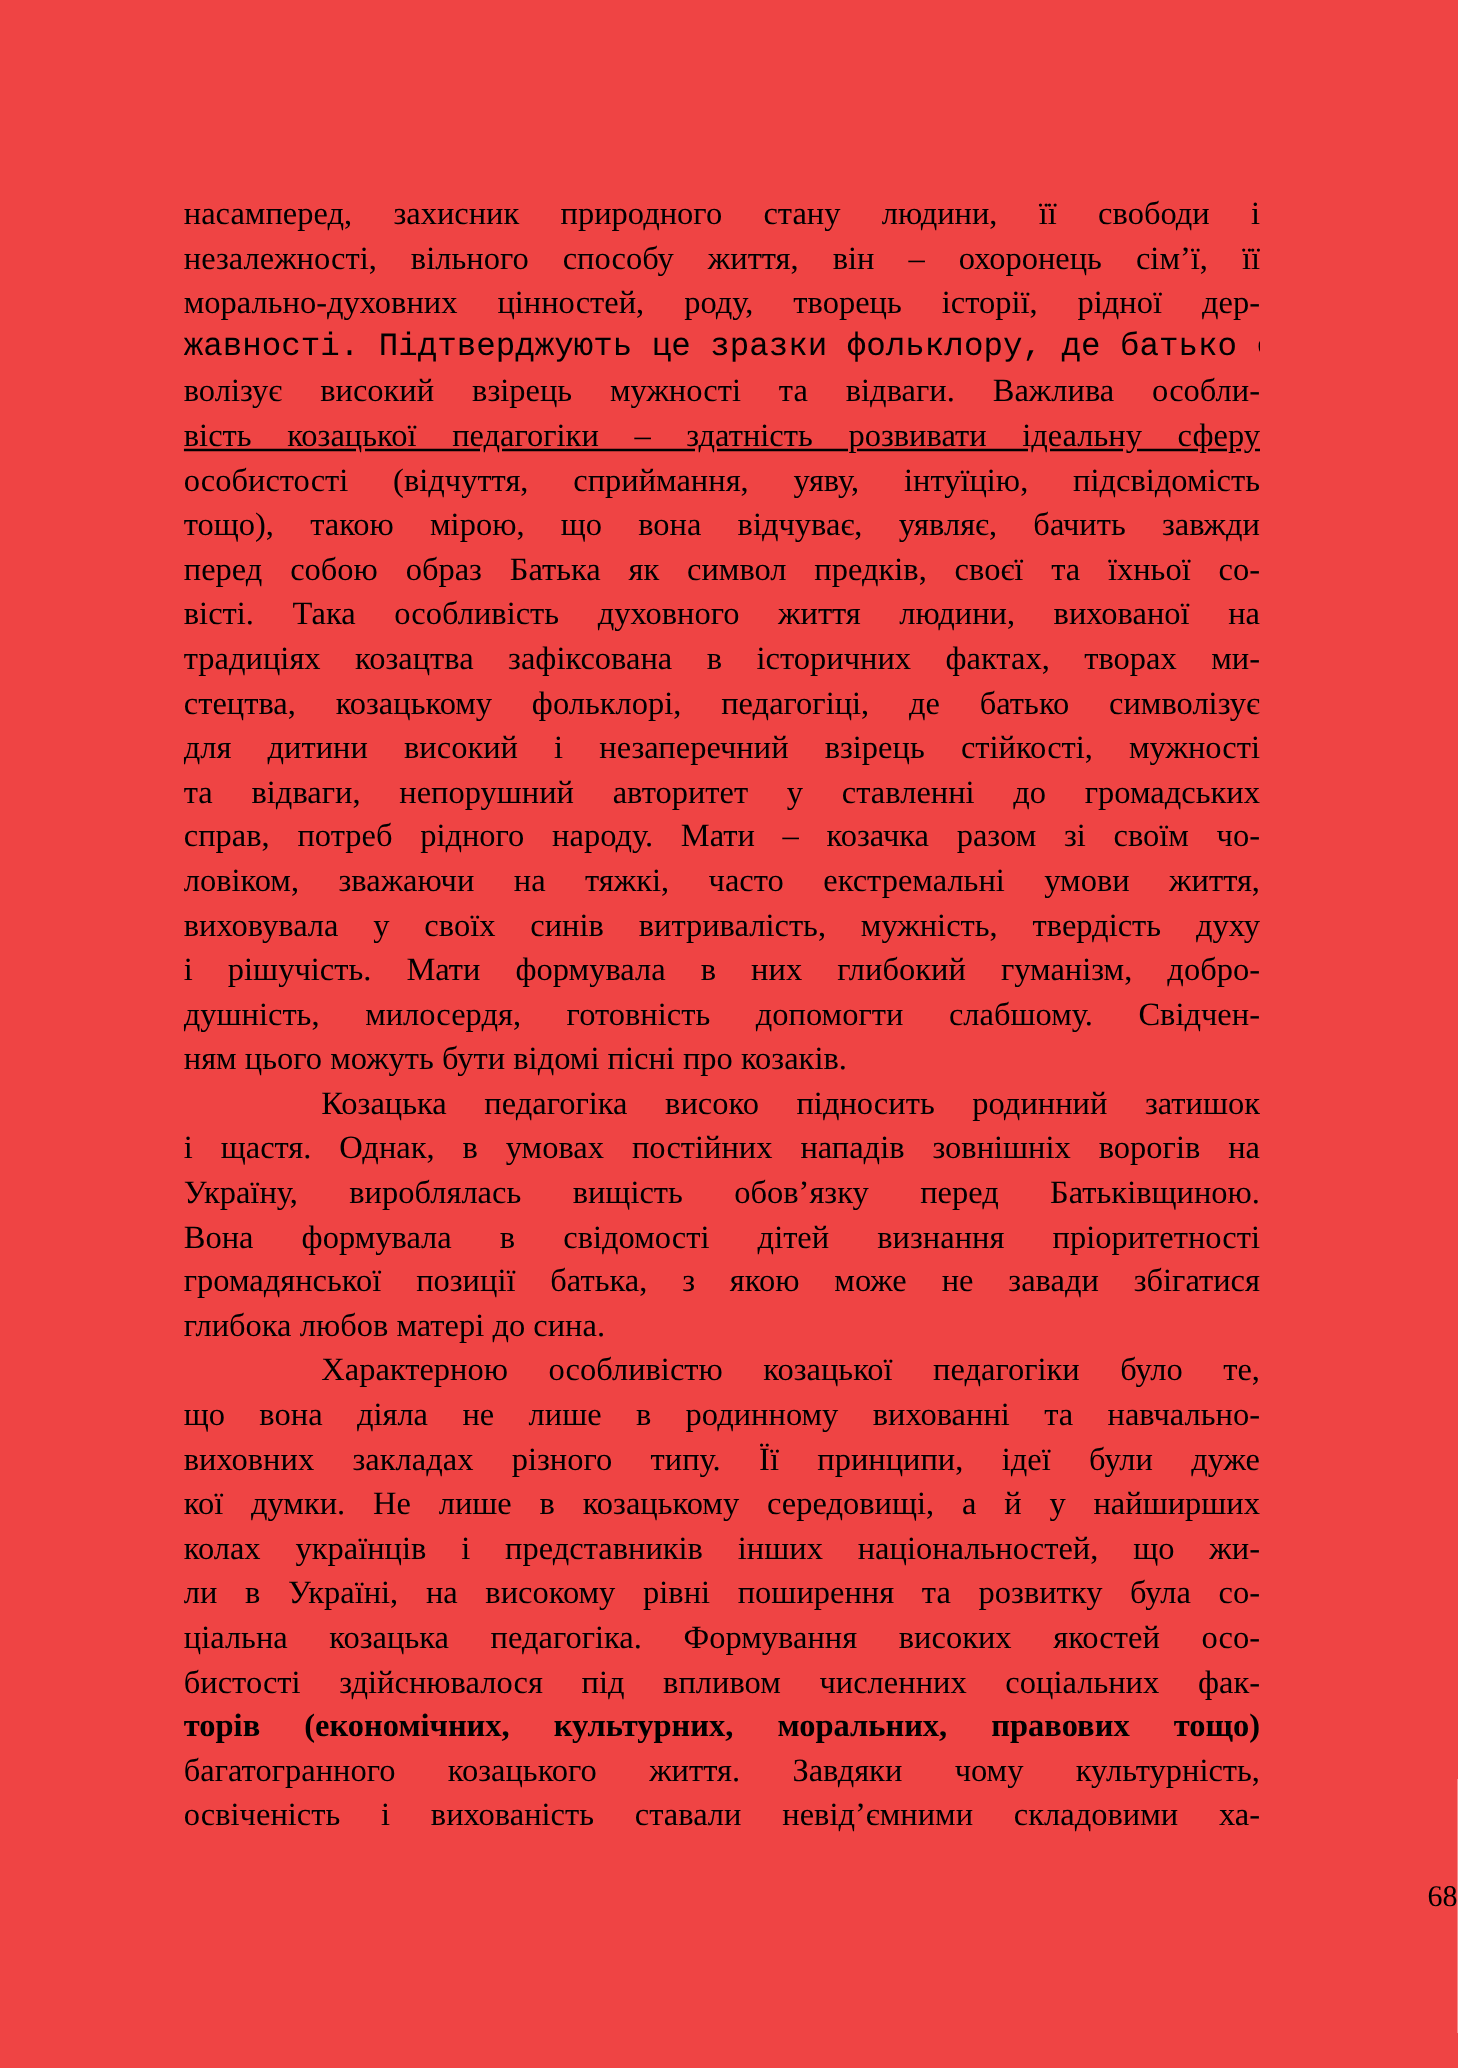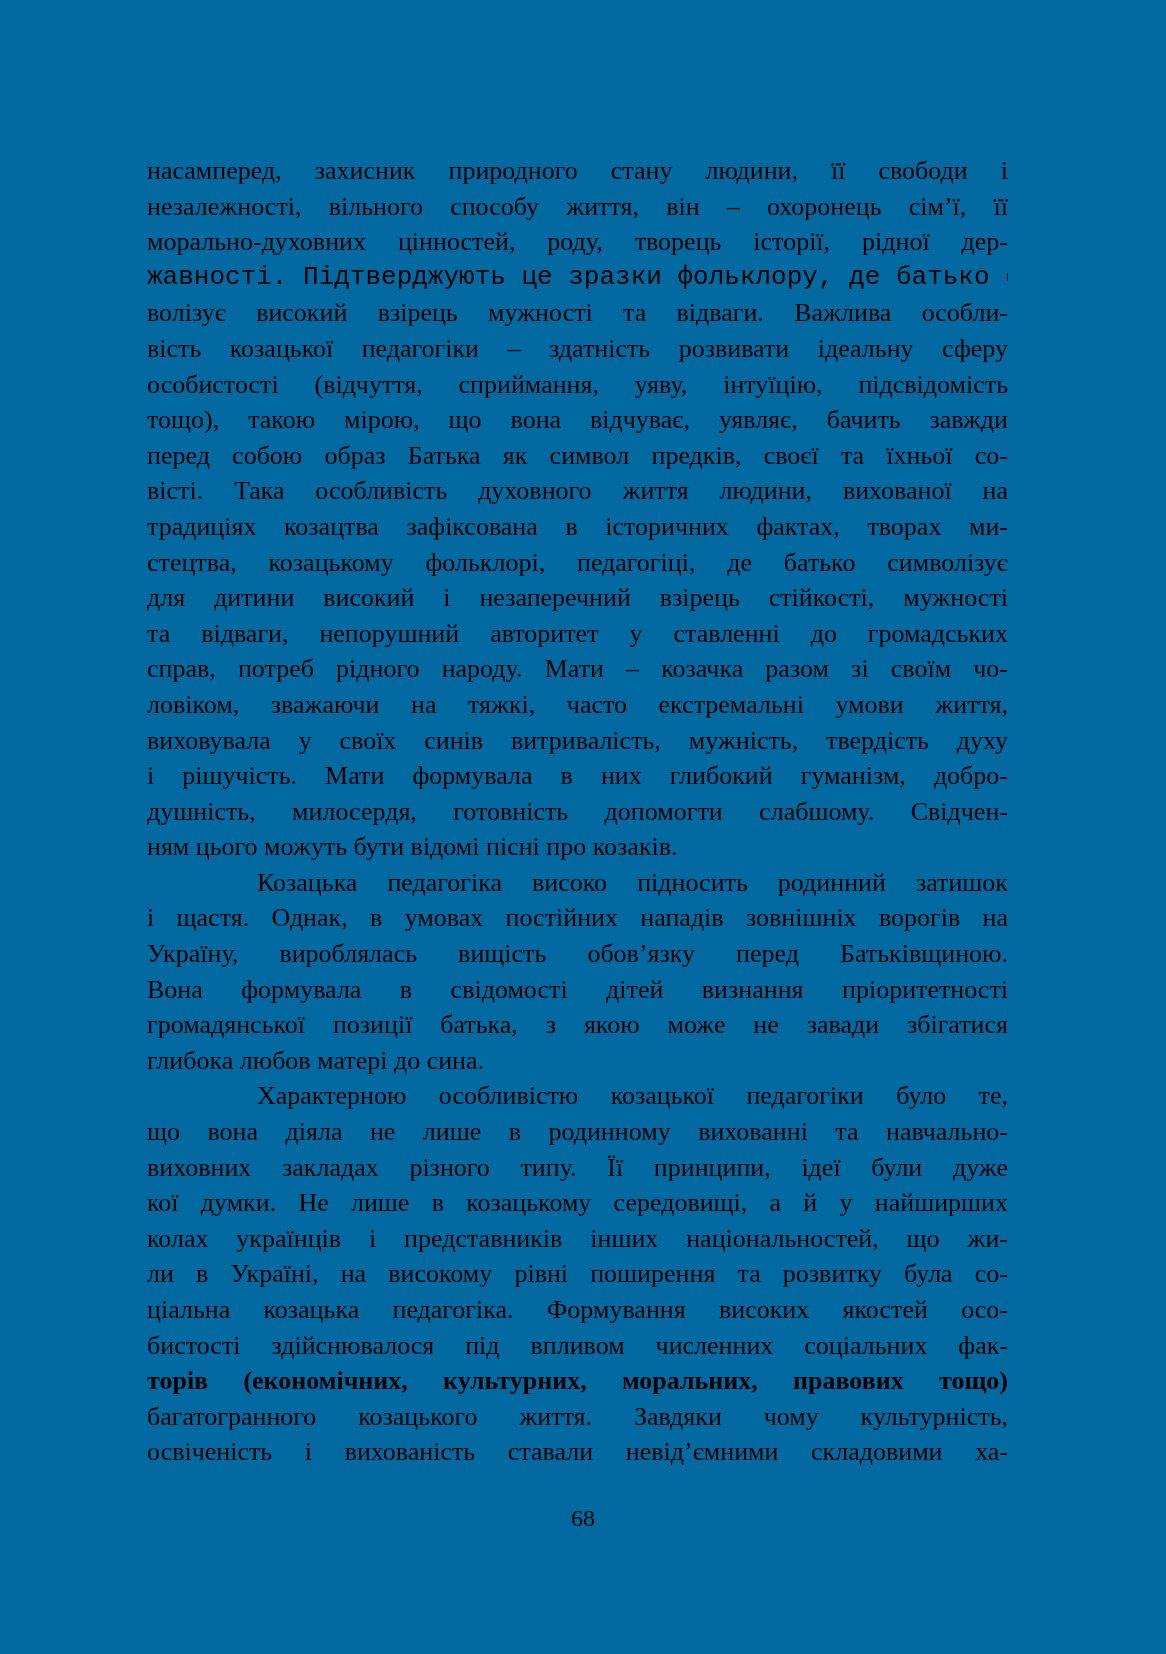--- a/index.html
+++ b/index.html
@@ -13,21 +13,21 @@
     position: relative;
     overflow: hidden;
     font-family: "Liberation Serif", "DejaVu Serif", serif;
     color: #000000;
   }
   .page {
     position: absolute;
     left: 0; top: 0;
     width: 1166px;
     height: 1654px;
-    background: #0369a1;
+    background: #ef4444;
   }
   .text-block {
     position: absolute;
     left: 147px;
     top: 153px;
     width: 861px;
   }
   .line {
     display: block;
     height: 35.6px;
@@ -39,36 +39,36 @@
     text-justify: inter-word;
     overflow: hidden;
   }
   .line.indent { padding-left: 110px; }
   .line.last { text-align-last: left; }
   .page-number {
     position: absolute;
     left: 0;
     width: 1166px;
     top: 1503px;
-    text-align: center;
+    text-align: right;
     font-size: 24px;
     line-height: 30px;
   }
 </style>
 </head>
 <body>
 
 <div class="page">
   <div class="text-block" id="text-block">
       <span class="line" style="word-spacing: 0px;">насамперед, захисник природного стану людини, її свободи і</span>
       <span class="line" style="word-spacing: 0px;">незалежності, вільного способу життя, він – охоронець сім’ї, її</span>
       <span class="line" style="word-spacing: 0px;">морально-духовних цінностей, роду, творець історії, рідної дер-</span>
       <span class="line" style="word-spacing: 0px; font-family: Liberation Mono, monospace;">жавності. Підтверджують це зразки фольклору, де батько сим-</span>
       <span class="line" style="word-spacing: 0px;">волізує високий взірець мужності та відваги. Важлива особли-</span>
-      <span class="line" style="word-spacing: 0px;">вість козацької педагогіки – здатність розвивати ідеальну сферу</span>
+      <span class="line" style="word-spacing: 0px; text-decoration: underline;">вість козацької педагогіки – здатність розвивати ідеальну сферу</span>
       <span class="line" style="word-spacing: 0px;">особистості (відчуття, сприймання, уяву, інтуїцію, підсвідомість</span>
       <span class="line" style="word-spacing: 0px;">тощо), такою мірою, що вона відчуває, уявляє, бачить завжди</span>
       <span class="line" style="word-spacing: 0px;">перед собою образ Батька як символ предків, своєї та їхньої со-</span>
       <span class="line" style="word-spacing: 0px;">вісті. Така особливість духовного життя людини, вихованої на</span>
       <span class="line" style="word-spacing: 0px;">традиціях козацтва зафіксована в історичних фактах, творах ми-</span>
       <span class="line" style="word-spacing: 0px;">стецтва, козацькому фольклорі, педагогіці, де батько символізує</span>
       <span class="line" style="word-spacing: 0px;">для дитини високий і незаперечний взірець стійкості, мужності</span>
       <span class="line" style="word-spacing: 0px;">та відваги, непорушний авторитет у ставленні до громадських</span>
       <span class="line" style="word-spacing: 0px;">справ, потреб рідного народу. Мати – козачка разом зі своїм чо-</span>
       <span class="line" style="word-spacing: 0px;">ловіком, зважаючи на тяжкі, часто екстремальні умови життя,</span>

